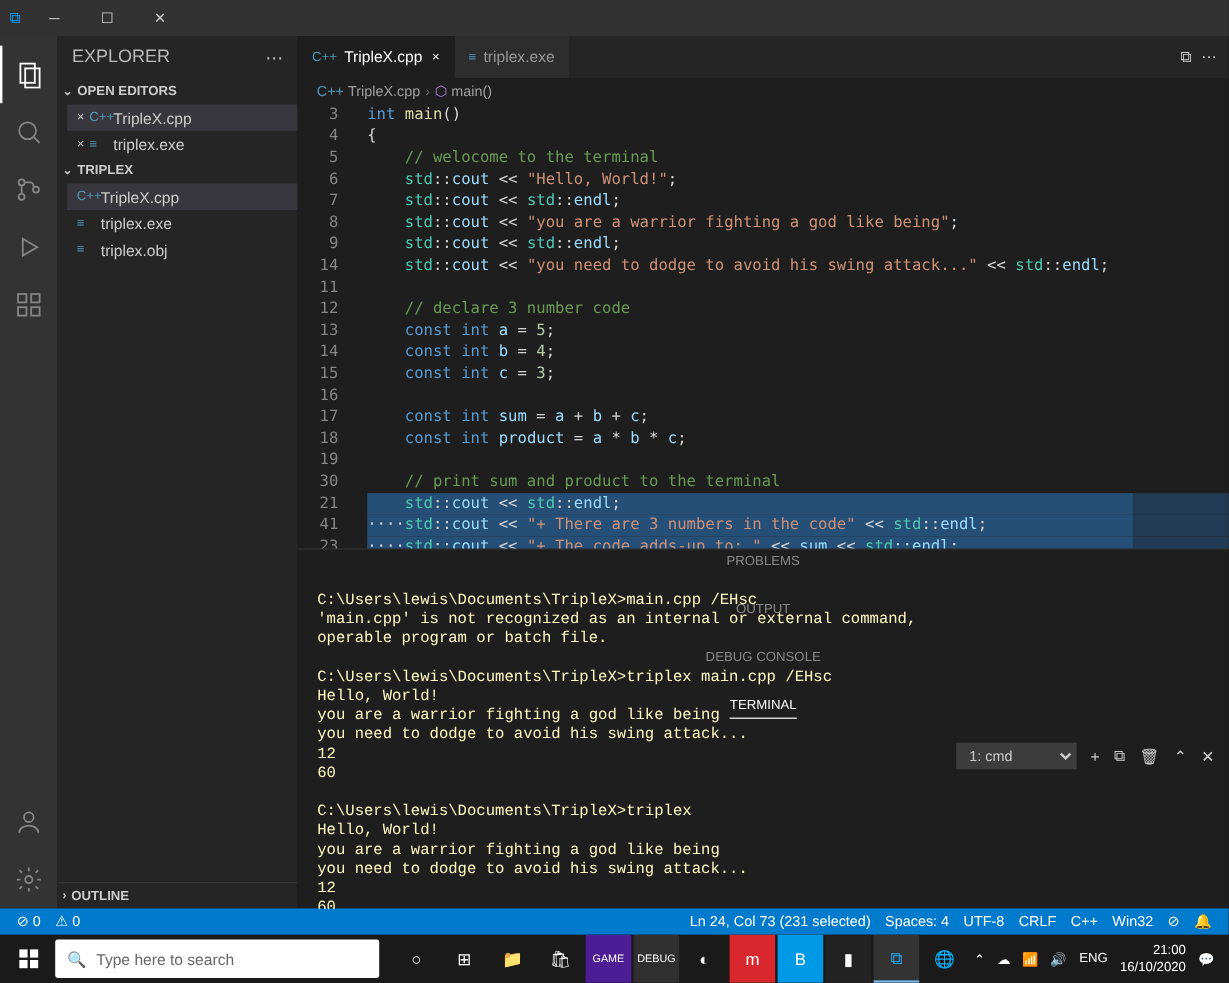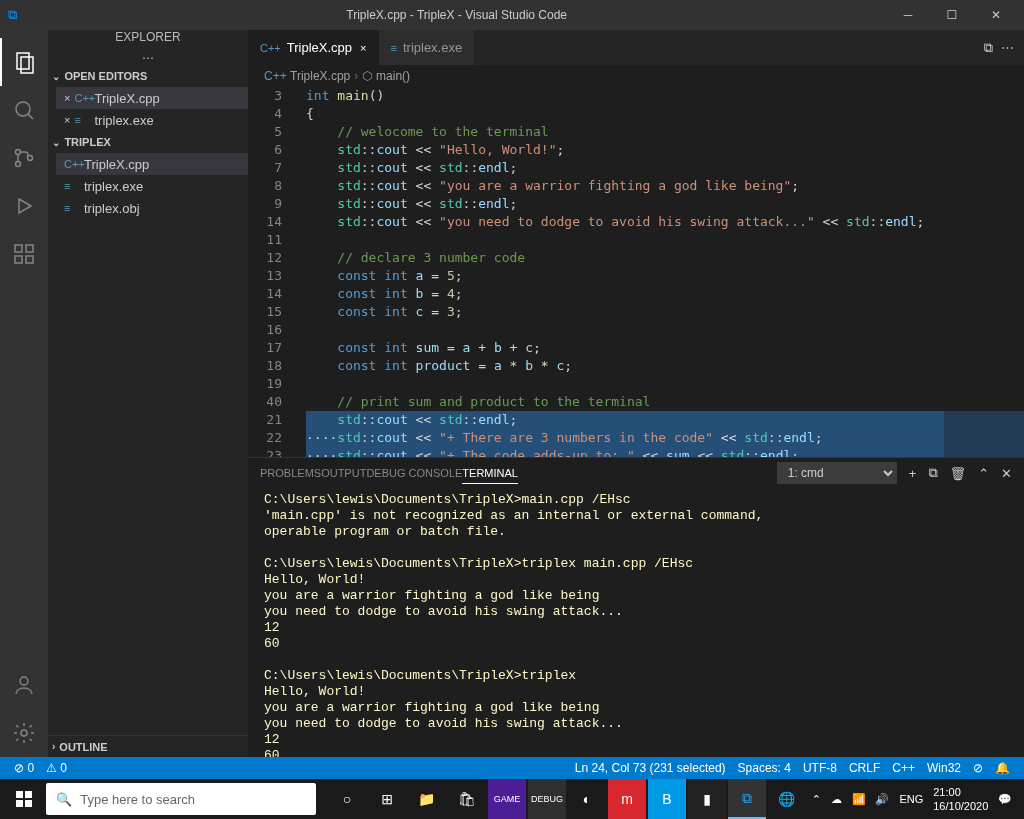--- a/index.html
+++ b/index.html
@@ -10,21 +10,21 @@
 .titlebar .menu span { padding: 4px 8px; font-size: 12px; color: #ccc; cursor: pointer; }
 .titlebar .title { flex: 1; text-align: center; font-size: 12px; color: #ccc; }
 .titlebar .winctrl { display: flex; gap: 4px; }
 .titlebar .winctrl span { width: 40px; text-align: center; font-size: 12px; color: #ccc; }
 .main { flex: 1; display: flex; overflow: hidden; }
 .activitybar { width: 48px; background: #333; display: flex; flex-direction: column; align-items: center; padding-top: 8px; }
 .activitybar .icon { width: 48px; height: 48px; display: flex; align-items: center; justify-content: center; color: #858585; }
 .activitybar .icon.active { color: #fff; border-left: 2px solid #fff; }
 .activitybar .spacer { flex: 1; }
 .sidebar { width: 200px; background: #252526; display: flex; flex-direction: column; }
-.sidebar-header { height: 35px; display: flex; align-items: center; justify-content: space-between; padding: 0 12px; font-size: 12px; color: #bbb; flex-direction: column; }
+.sidebar-header { height: 35px; display: flex; align-items: center; justify-content: space-between; padding: 0 12px; font-size: 15px; color: #bbb; }
 .section-header { height: 22px; display: flex; align-items: center; padding: 0 4px; font-size: 11px; font-weight: bold; color: #ccc; cursor: pointer; }
 .section-header .chevron { margin-right: 4px; font-size: 10px; }
 .tree { padding-left: 8px; }
 .tree-item { height: 22px; display: flex; align-items: center; padding: 0 8px; font-size: 13px; color: #ccc; cursor: pointer; }
 .tree-item.selected { background: #37373d; }
 .tree-item .icon { width: 16px; margin-right: 4px; font-size: 11px; }
 .tree-item .close { margin-right: 4px; font-size: 11px; }
 .editor-area { flex: 1; display: flex; flex-direction: column; background: #1e1e1e; overflow: hidden; }
 .tabs { height: 35px; background: #252526; display: flex; align-items: center; }
 .tab { height: 35px; padding: 0 12px; display: flex; align-items: center; background: #2d2d2d; font-size: 13px; color: #969696; cursor: pointer; }
@@ -44,50 +44,49 @@
 .tok-type { color: #4ec9b0; }
 .tok-punc { color: #d4d4d4; }
 .tok-str { color: #ce9178; }
 .tok-com { color: #6a9955; }
 .tok-var { color: #9cdcfe; }
 .tok-num { color: #b5cea8; }
 .tok-func { color: #dcdcaa; }
 .tok-op { color: #d4d4d4; }
 .minimap { position: absolute; right: 0; top: 0; width: 80px; height: 100%; background: #1e1e1e; opacity: 0.4; }
 .panel { height: 300px; background: #1e1e1e; border-top: 1px solid #333; display: flex; flex-direction: column; }
-.panel-tabs { height: 30px; display: flex; align-items: center; padding: 0 12px; font-size: 11px; }
+.panel-tabs { height: 30px; display: flex; align-items: center; padding: 0 12px; gap: 20px; font-size: 11px; flex-direction: column; }
 .panel-tab { color: #888; cursor: pointer; padding: 4px 0; }
 .panel-tab.active { color: #fff; border-bottom: 1px solid #fff; }
 .panel-right { margin-left: auto; display: flex; align-items: center; gap: 12px; }
-.panel-right select { background: #3c3c3c; color: #ccc; border: 1px solid #3c3c3c; font-size: 12px; padding: 2px 6px; width: 120px; }
+.panel-right select { background: #3c3c3c; color: #ccc; border: 1px solid #3c3c3c; font-size: 12px; padding: 2px 6px; width: 100px; }
 .panel-icon { color: #ccc; font-size: 13px; cursor: pointer; }
 .terminal { flex: 1; padding: 4px 16px; font-family: Liberation Mono, monospace; font-size: 13px; color: #fef9c3; overflow-y: auto; white-space: pre-wrap; line-height: 16px; }
 .outline { height: 22px; border-top: 1px solid #333; display: flex; align-items: center; padding: 0 4px; font-size: 11px; font-weight: bold; }
 .statusbar { height: 22px; background: #007acc; display: flex; align-items: center; padding: 0 8px; font-size: 12px; color: #fff; }
 .statusbar .item { padding: 0 6px; cursor: pointer; }
 .statusbar .spacer { flex: 1; }
 .taskbar { height: 40px; background: #1a1a1a; display: flex; align-items: center; padding: 0 4px; }
 .taskbar .start { width: 40px; height: 40px; display: flex; align-items: center; justify-content: center; color: #fff; }
 .taskbar .search { width: 270px; height: 32px; background: #fff; border-radius: 2px; display: flex; align-items: center; padding: 0 10px; color: #666; font-size: 13px; margin-left: 2px; }
 .taskbar .search .icon { margin-right: 8px; }
 .taskbar .apps { display: flex; gap: 2px; margin-left: 12px; }
 .taskbar .app { width: 38px; height: 40px; display: flex; align-items: center; justify-content: center; color: #fff; font-size: 14px; }
 .taskbar .app.active { border-bottom: 2px solid #76b9ed; background: #333; }
 .taskbar .tray { margin-left: auto; display: flex; align-items: center; gap: 10px; color: #fff; font-size: 11px; padding-right: 8px; }
-.taskbar .clock { text-align: left; line-height: 14px; }
+.taskbar .clock { text-align: right; line-height: 14px; }
 svg { display: block; }
 </style>
 </head>
 <body>
 
 <div class="window">
 
   <div class="titlebar">
     <span style="color:#0098ff;margin-right:8px">⧉</span>
-    <div class="title">TripleX.cpp - TripleX - Visual Studio Code</div>
     <div class="winctrl">
       <span>─</span>
       <span>☐</span>
       <span>✕</span>
     </div>
   </div>
 
   <div class="main">
 
     <div class="activitybar">
@@ -219,23 +218,23 @@
             <div>14</div>
             <div>11</div>
             <div>12</div>
             <div>13</div>
             <div>14</div>
             <div>15</div>
             <div>16</div>
             <div>17</div>
             <div>18</div>
             <div>19</div>
-            <div>40</div>
+            <div>30</div>
             <div>21</div>
-            <div>22</div>
+            <div>41</div>
             <div>23</div>
           </div>
         <div class="code" id="code"><div class="code-line"><span class="tok-key">int</span> <span class="tok-func">main</span><span class="tok-punc">()</span></div><div class="code-line"><span class="tok-punc">{</span></div><div class="code-line">    <span class="tok-com">// welocome to the terminal</span></div><div class="code-line">    <span class="tok-type">std</span><span class="tok-punc">::</span><span class="tok-var">cout</span> <span class="tok-op">&lt;&lt;</span> <span class="tok-str">"Hello, World!"</span><span class="tok-punc">;</span></div><div class="code-line">    <span class="tok-type">std</span><span class="tok-punc">::</span><span class="tok-var">cout</span> <span class="tok-op">&lt;&lt;</span> <span class="tok-type">std</span><span class="tok-punc">::</span><span class="tok-var">endl</span><span class="tok-punc">;</span></div><div class="code-line">    <span class="tok-type">std</span><span class="tok-punc">::</span><span class="tok-var">cout</span> <span class="tok-op">&lt;&lt;</span> <span class="tok-str">"you are a warrior fighting a god like being"</span><span class="tok-punc">;</span></div><div class="code-line">    <span class="tok-type">std</span><span class="tok-punc">::</span><span class="tok-var">cout</span> <span class="tok-op">&lt;&lt;</span> <span class="tok-type">std</span><span class="tok-punc">::</span><span class="tok-var">endl</span><span class="tok-punc">;</span></div><div class="code-line">    <span class="tok-type">std</span><span class="tok-punc">::</span><span class="tok-var">cout</span> <span class="tok-op">&lt;&lt;</span> <span class="tok-str">"you need to dodge to avoid his swing attack..."</span> <span class="tok-op">&lt;&lt;</span> <span class="tok-type">std</span><span class="tok-punc">::</span><span class="tok-var">endl</span><span class="tok-punc">;</span></div><div class="code-line"></div><div class="code-line">    <span class="tok-com">// declare 3 number code</span></div><div class="code-line">    <span class="tok-key">const</span> <span class="tok-key">int</span> <span class="tok-var">a</span> <span class="tok-op">=</span> <span class="tok-num">5</span><span class="tok-punc">;</span></div><div class="code-line">    <span class="tok-key">const</span> <span class="tok-key">int</span> <span class="tok-var">b</span> <span class="tok-op">=</span> <span class="tok-num">4</span><span class="tok-punc">;</span></div><div class="code-line">    <span class="tok-key">const</span> <span class="tok-key">int</span> <span class="tok-var">c</span> <span class="tok-op">=</span> <span class="tok-num">3</span><span class="tok-punc">;</span></div><div class="code-line"></div><div class="code-line">    <span class="tok-key">const</span> <span class="tok-key">int</span> <span class="tok-var">sum</span> <span class="tok-op">=</span> <span class="tok-var">a</span> <span class="tok-op">+</span> <span class="tok-var">b</span> <span class="tok-op">+</span> <span class="tok-var">c</span><span class="tok-punc">;</span></div><div class="code-line">    <span class="tok-key">const</span> <span class="tok-key">int</span> <span class="tok-var">product</span> <span class="tok-op">=</span> <span class="tok-var">a</span> <span class="tok-op">*</span> <span class="tok-var">b</span> <span class="tok-op">*</span> <span class="tok-var">c</span><span class="tok-punc">;</span></div><div class="code-line"></div><div class="code-line">    <span class="tok-com">// print sum and product to the terminal</span></div><div class="code-line selected">    <span class="tok-type">std</span><span class="tok-punc">::</span><span class="tok-var">cout</span> <span class="tok-op">&lt;&lt;</span> <span class="tok-type">std</span><span class="tok-punc">::</span><span class="tok-var">endl</span><span class="tok-punc">;</span></div><div class="code-line selected"><span class="tok-punc">····</span><span class="tok-type">std</span><span class="tok-punc">::</span><span class="tok-var">cout</span> <span class="tok-op">&lt;&lt;</span> <span class="tok-str">"+ There are 3 numbers in the code"</span> <span class="tok-op">&lt;&lt;</span> <span class="tok-type">std</span><span class="tok-punc">::</span><span class="tok-var">endl</span><span class="tok-punc">;</span></div><div class="code-line selected"><span class="tok-punc">····</span><span class="tok-type">std</span><span class="tok-punc">::</span><span class="tok-var">cout</span> <span class="tok-op">&lt;&lt;</span> <span class="tok-str">"+ The code adds-up to: "</span> <span class="tok-op">&lt;&lt;</span> <span class="tok-var">sum</span> <span class="tok-op">&lt;&lt;</span> <span class="tok-type">std</span><span class="tok-punc">::</span><span class="tok-var">endl</span><span class="tok-punc">;</span></div></div>
         <div class="minimap"></div>
       </div>
 
       <div class="panel">
         <div class="panel-tabs" id="panel-tabs">
           <div class="panel-tab">PROBLEMS</div>
             <div class="panel-tab">OUTPUT</div>

